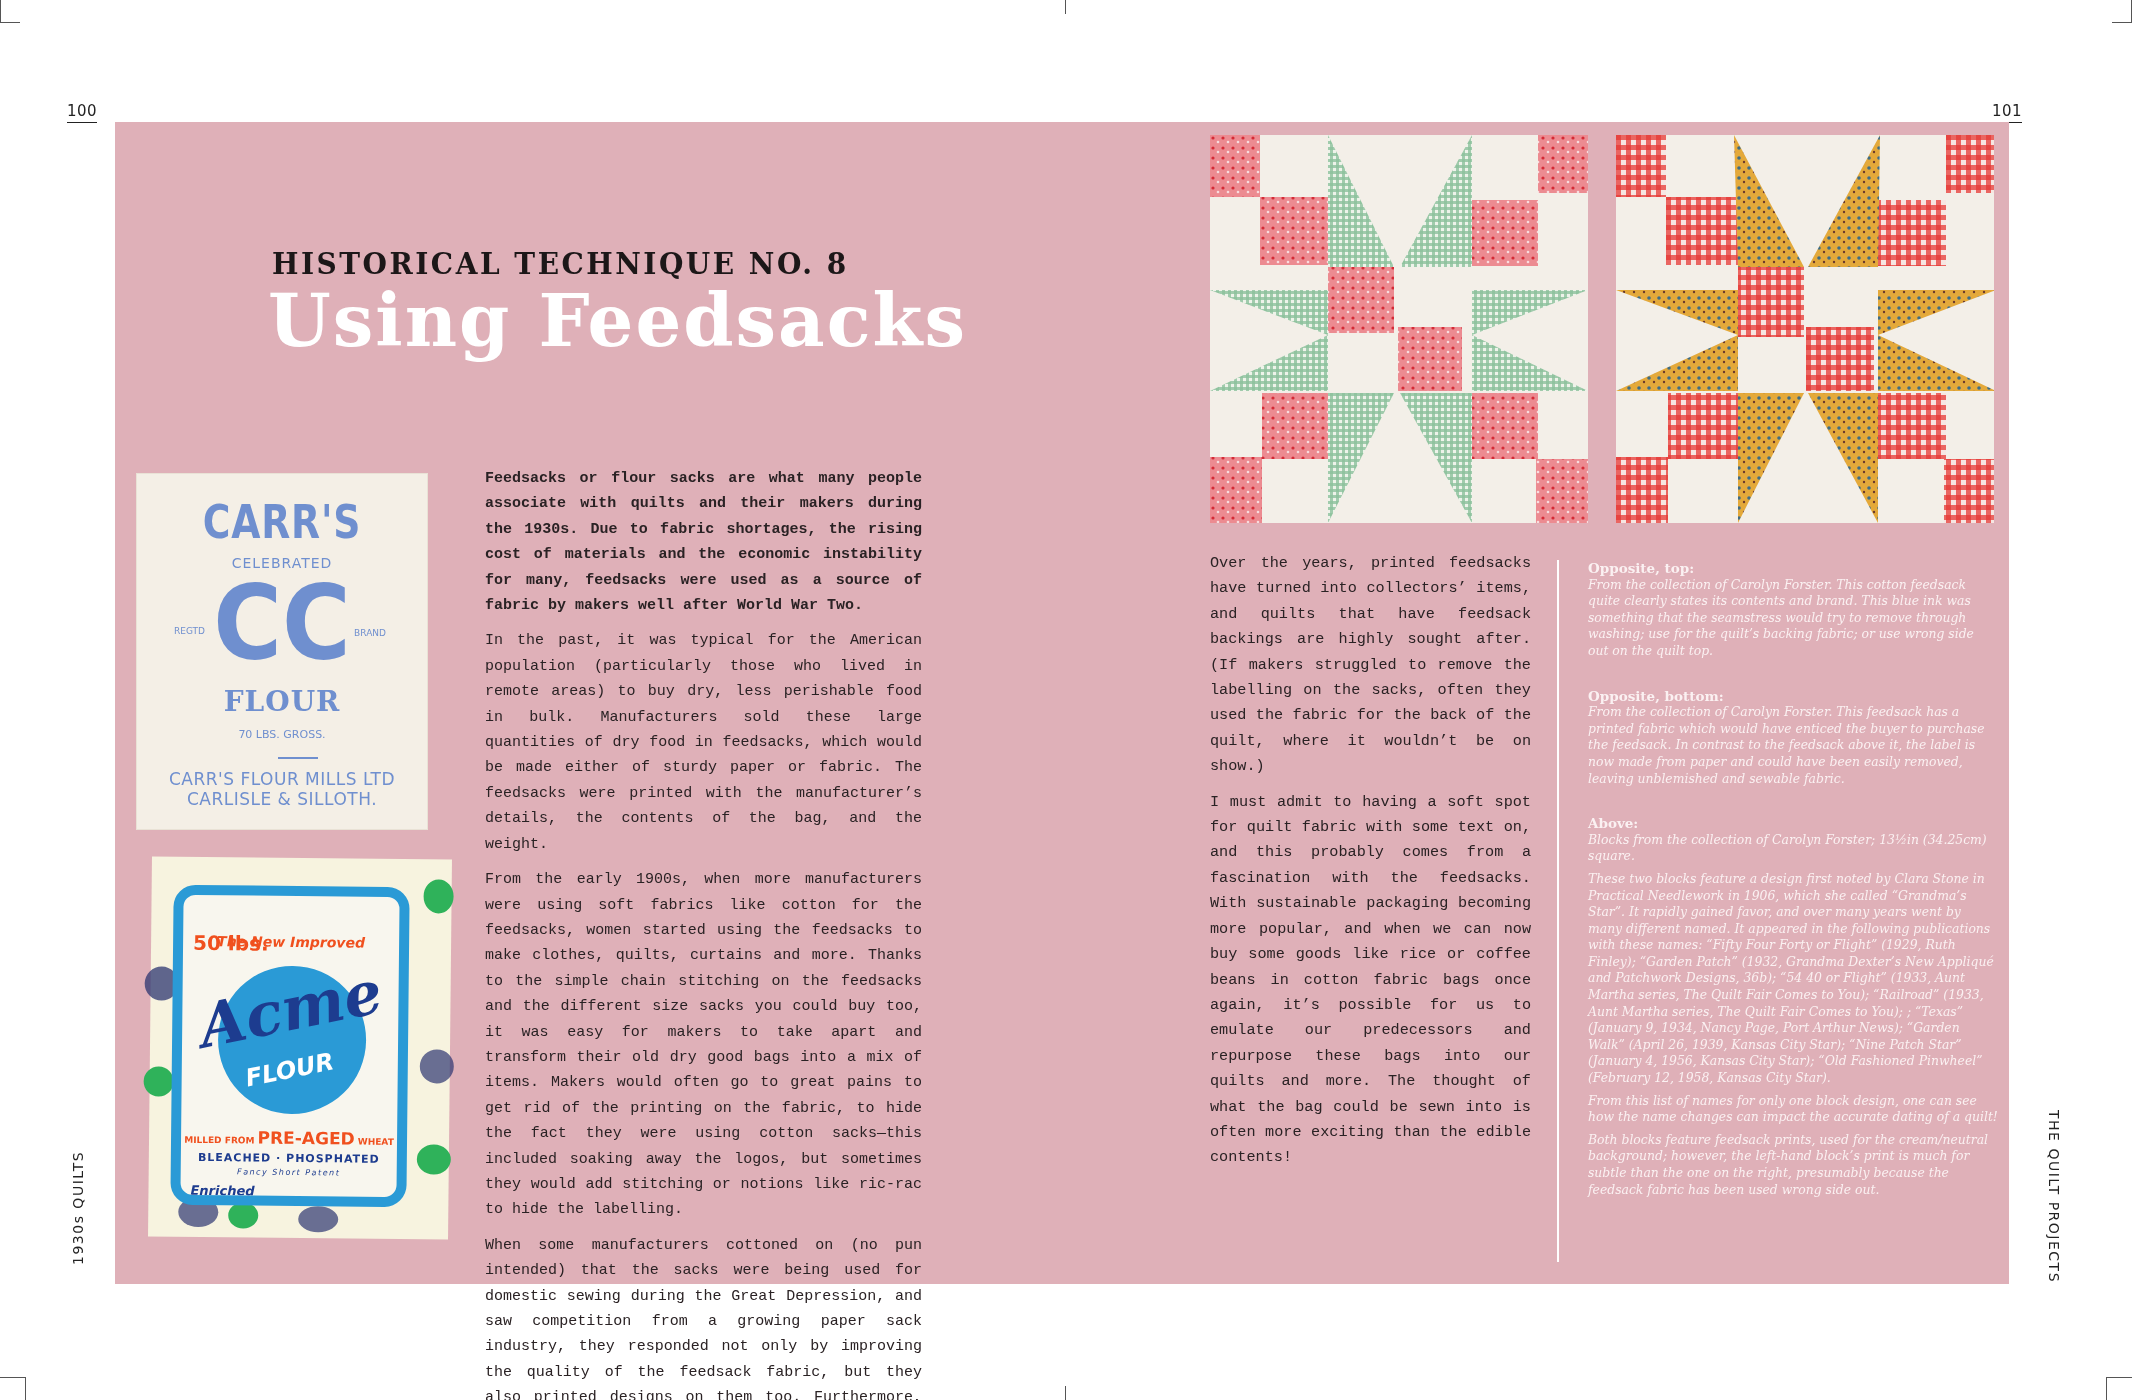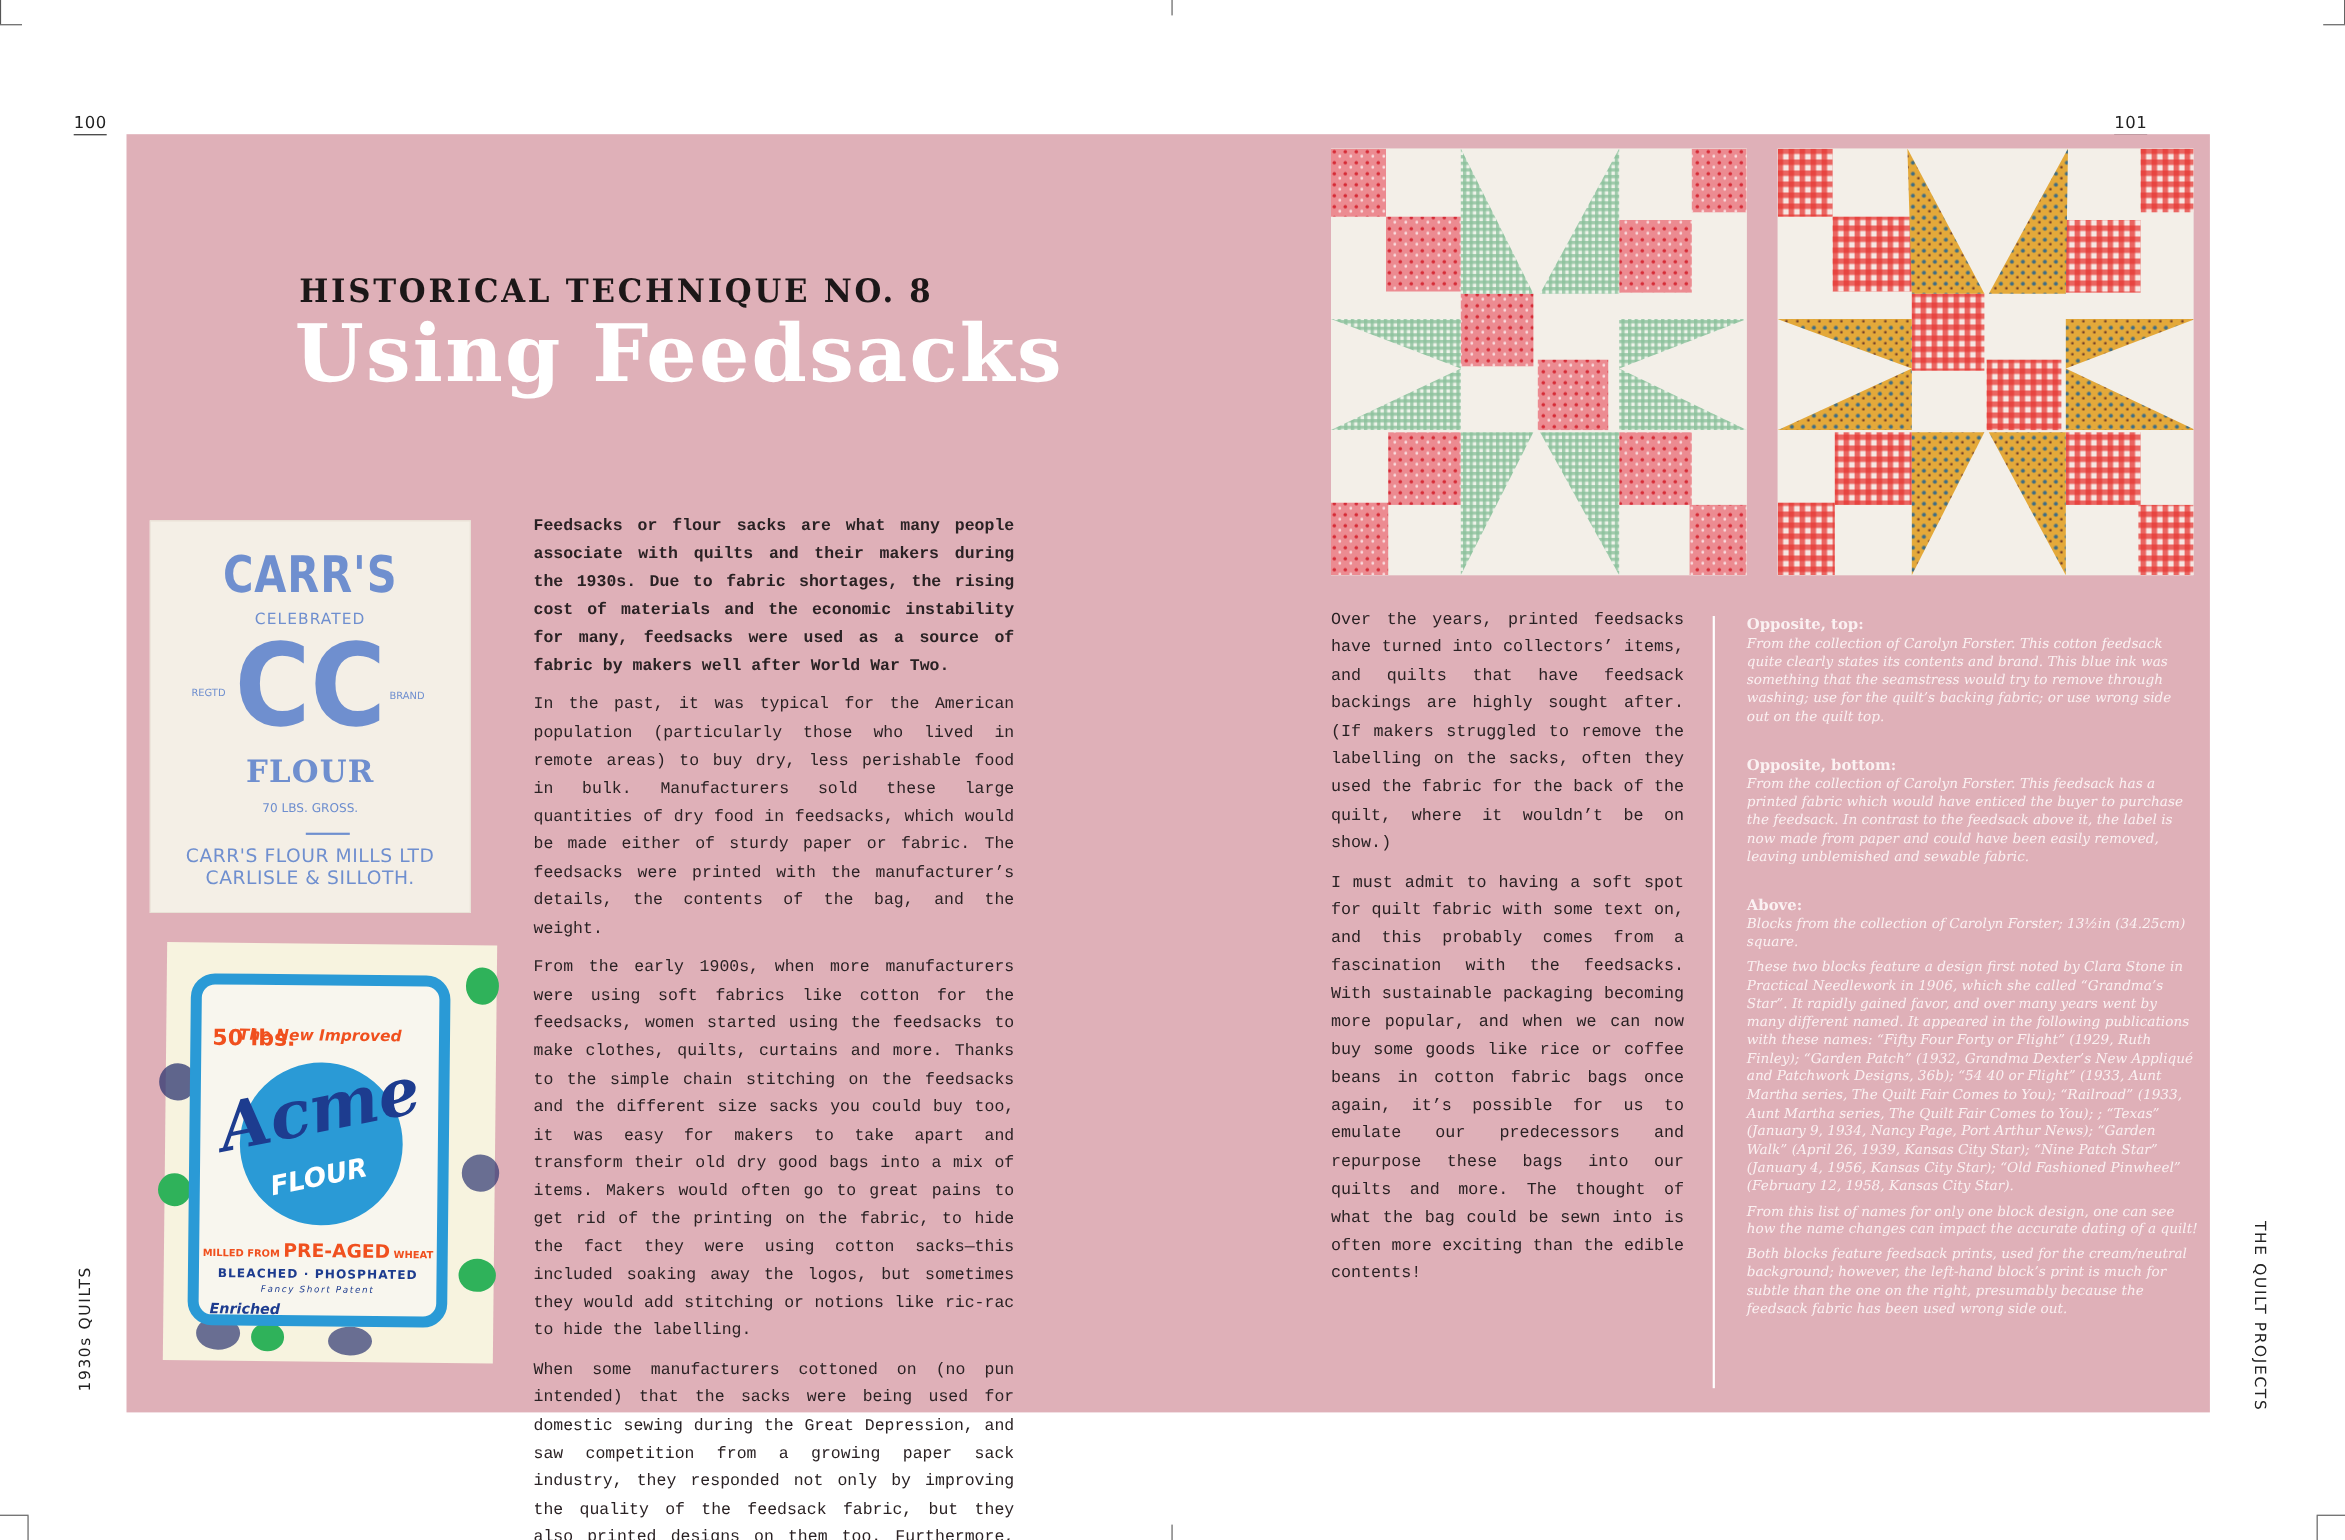--- a/index.html
+++ b/index.html
@@ -102,21 +102,21 @@
 <div class="crop" style="left:1065px;top:0;width:1px;height:14px;"></div>
 <div class="crop" style="left:2131px;top:0;width:1px;height:22px;"></div>
 <div class="crop" style="left:2112px;top:22px;width:20px;height:1px;"></div>
 <div class="crop" style="left:25px;top:1378px;width:1px;height:22px;"></div>
 <div class="crop" style="left:0;top:1377px;width:26px;height:1px;"></div>
 <div class="crop" style="left:1065px;top:1386px;width:1px;height:14px;"></div>
 <div class="crop" style="left:2106px;top:1378px;width:1px;height:22px;"></div>
 <div class="crop" style="left:2106px;top:1377px;width:26px;height:1px;"></div>
 
 <div class="page-num" style="left:67px;">100</div>
-<div class="page-num" style="left:1922px;">101</div>
+<div class="page-num" style="left:1992px;">101</div>
 
 <div class="side-text side-left">
   <span>1930s QUILTS</span>
 </div>
 <div class="side-text side-right">
   <span>THE QUILT PROJECTS</span>
 </div>
 
 <div class="panel"></div>
 

